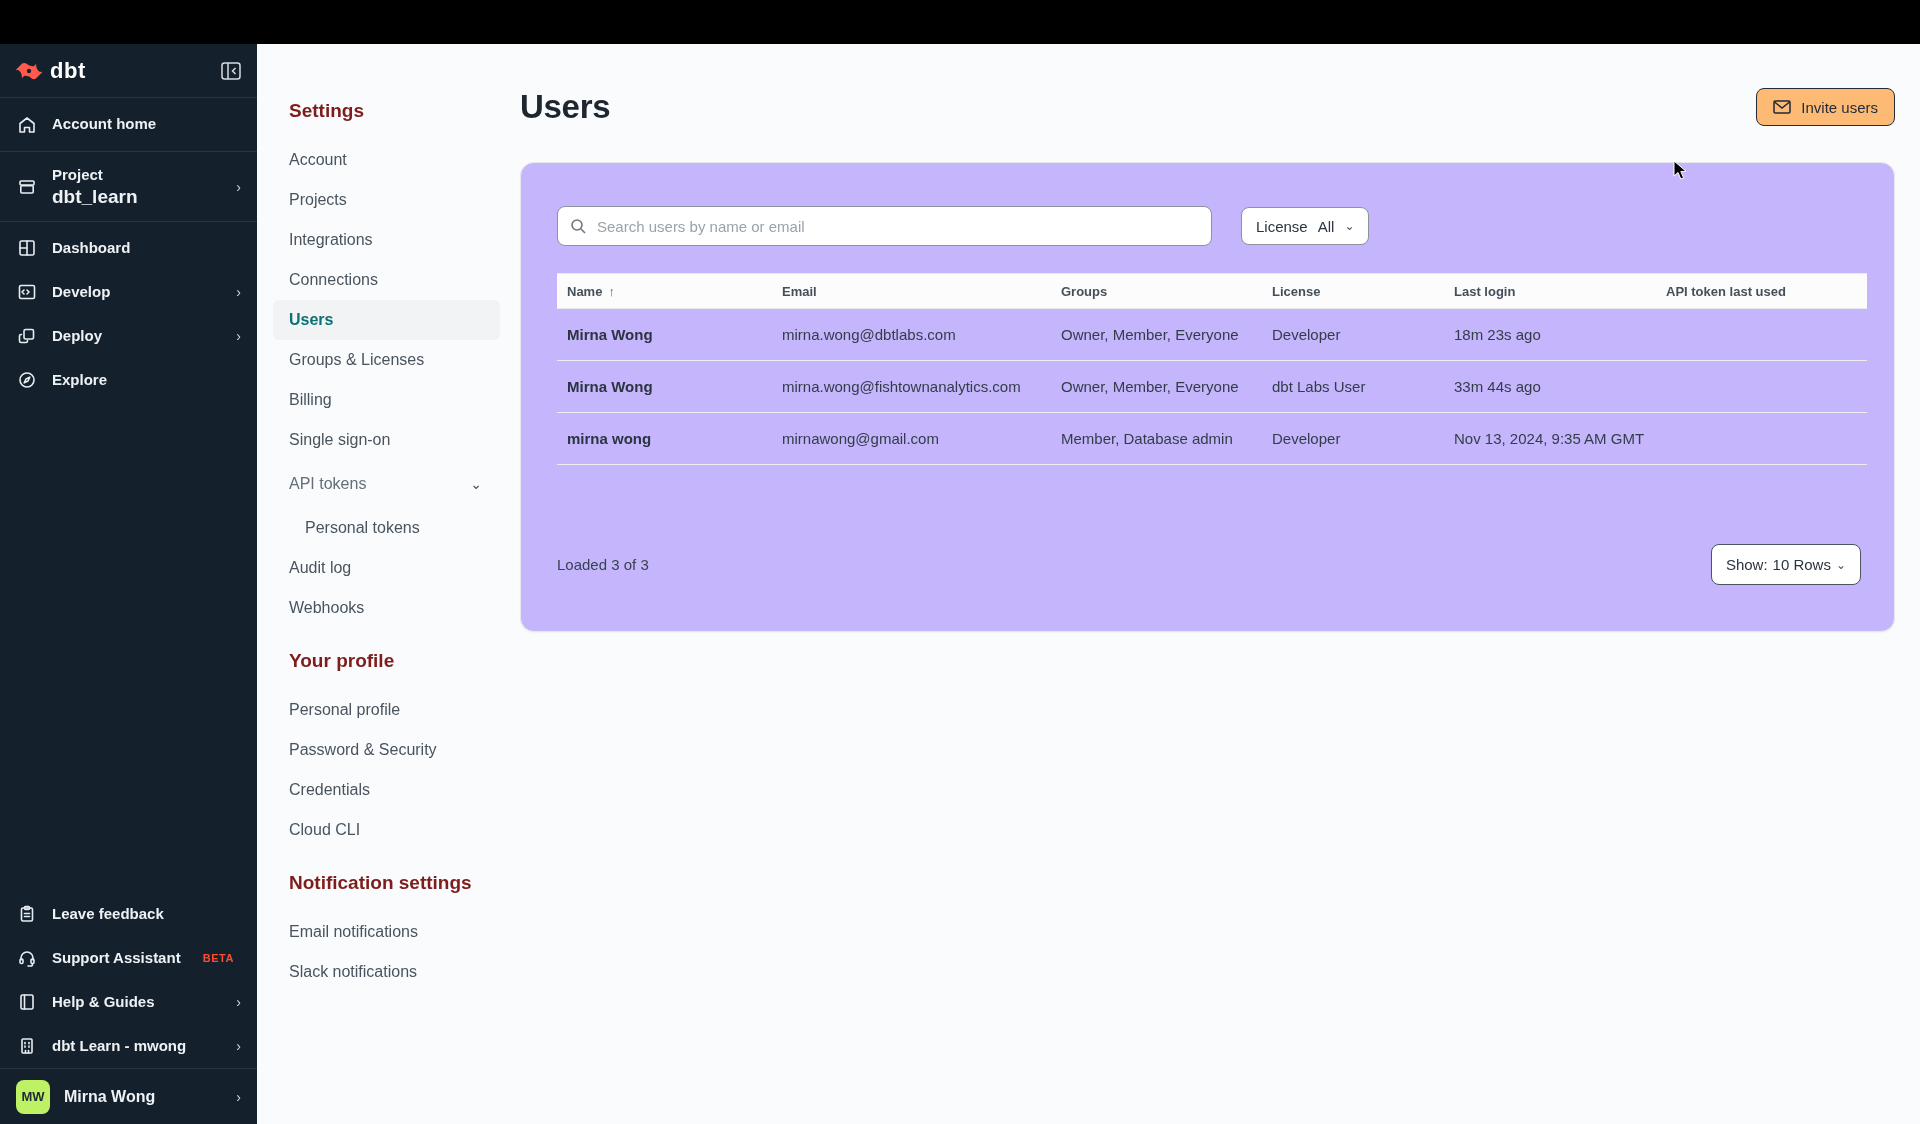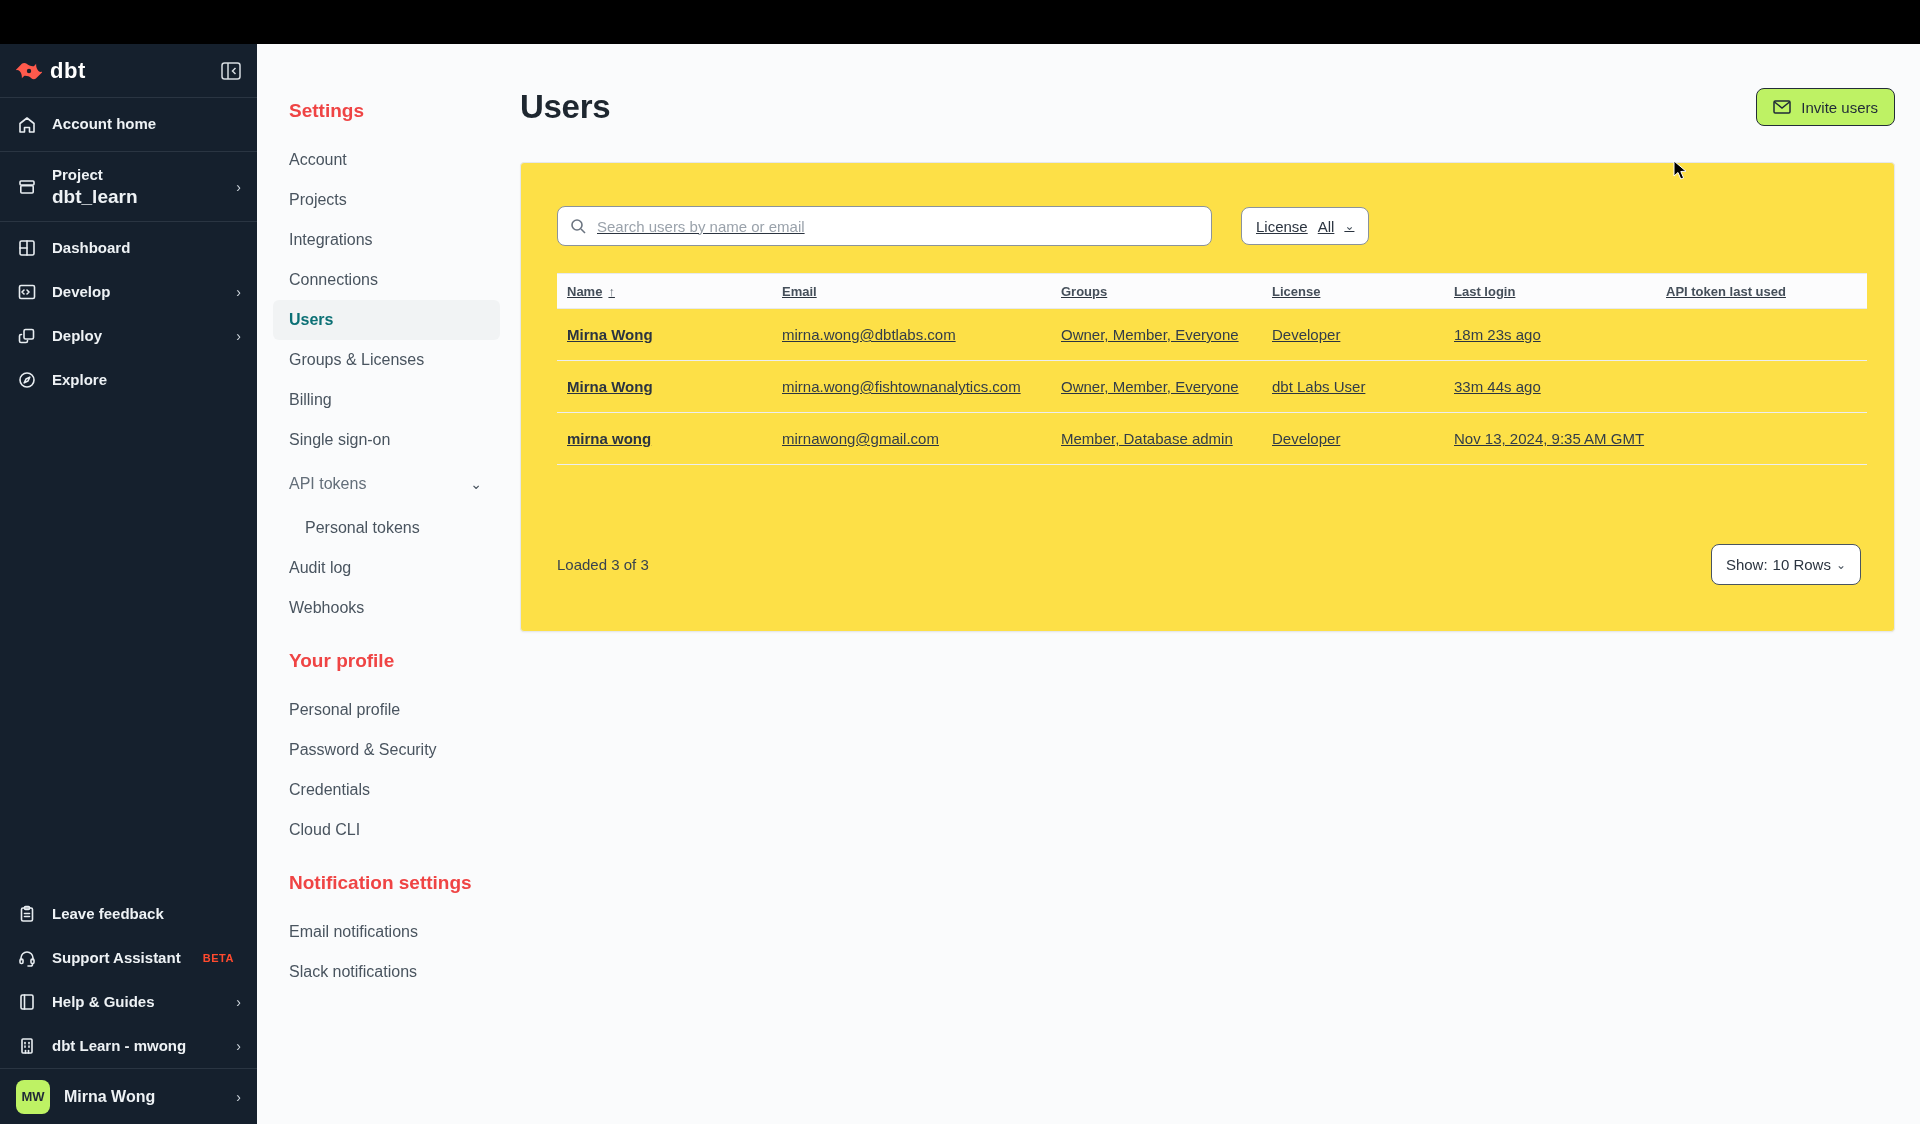--- a/index.html
+++ b/index.html
@@ -27,40 +27,40 @@
   .sb-group { padding:4px 0; }
   .sb-bottom { margin-top:auto; }
   .beta { color:#ff4a2e; font-size:11px; font-weight:700; letter-spacing:.6px; margin-left:8px; }
   .mw-avatar { width:34px; height:34px; border-radius:8px; background:#bef264; color:#1f2937;
     font-size:13px; font-weight:700; display:flex; align-items:center; justify-content:center; flex:0 0 34px; }
   .user-row { min-height:56px; }
   .collapse-btn { cursor:pointer; display:flex; }
 
   
   .settings-nav { position:absolute; left:257px; top:44px; width:263px; height:1080px; padding-top:56px; }
-  .nav-title { font-size:19px; font-weight:700; color:#ef4444; padding-left:32px; margin-bottom:18px; }
+  .nav-title { font-size:19px; font-weight:700; color:#7f1d1d; padding-left:32px; margin-bottom:18px; }
   .nav-item { height:40px; display:flex; align-items:center; padding-left:32px; font-size:16px;
     color:#49545f; cursor:pointer; }
   .nav-item.selected { background:#f1f3f4; border-radius:6px; margin:0 20px 0 16px; padding-left:16px;
     color:#0c7075; font-weight:700; }
   .nav-item.expander { color:#636e79; margin:4px 20px 4px 0; justify-content:space-between; padding-right:18px; }
   .nav-item.child { padding-left:48px; }
   .nav-gap { height:22px; }
   .chev-down { color:#49545f; font-size:14px; }
 
   
   .main { position:absolute; left:520px; top:44px; width:1400px; height:1080px; }
   .page-head { display:flex; align-items:center; justify-content:space-between; padding:44px 25px 0 0; }
   .page-title { font-size:33px; font-weight:700; color:#1e2730; letter-spacing:-.3px; }
-  .btn-invite { display:flex; align-items:center; gap:10px; background:#bef264; border:1px solid #232d38;
+  .btn-invite { display:flex; align-items:center; gap:10px; background:#fdba74; border:1px solid #232d38;
     border-radius:8px; height:38px; padding:0 16px; font-size:15px; color:#1f2937; cursor:pointer; }
   .btn-invite svg { stroke:#1f2937; fill:none; stroke-width:1.5; }
 
-  .card { margin:36px 25px 0 0; width:1375px; height:470px; background:#fde047;
-    border:1px solid #e6e8eb; border-radius:4px; box-shadow:0 1px 2px rgba(20,30,40,.04); position:relative;text-decoration:underline; }
+  .card { margin:36px 25px 0 0; width:1375px; height:470px; background:#c4b5fd;
+    border:1px solid #e6e8eb; border-radius:14px; box-shadow:0 1px 2px rgba(20,30,40,.04); position:relative; }
   .filters { display:flex; align-items:center; padding:43px 27px 0 36px; gap:29px; }
   .search-box { flex:0 0 655px; height:40px; border:1px solid #8b939b; border-radius:8px;
     display:flex; align-items:center; padding:0 12px; gap:10px; background:#fff; }
   .search-box svg { stroke:#6b7480; fill:none; stroke-width:1.6; }
   .search-box input { border:none; outline:none; flex:1; font-size:15px; color:#2b3440;
     font-family:"Liberation Sans", sans-serif; }
   .search-box input::placeholder { color:#9aa2ab; }
   .select-license { height:38px; border:1px solid #8b939b; border-radius:8px; background:#fff;
     display:flex; align-items:center; gap:10px; padding:0 14px; font-size:15px; color:#2b3440; cursor:pointer; }
   .select-license .chev { font-size:12px; color:#49545f; }

